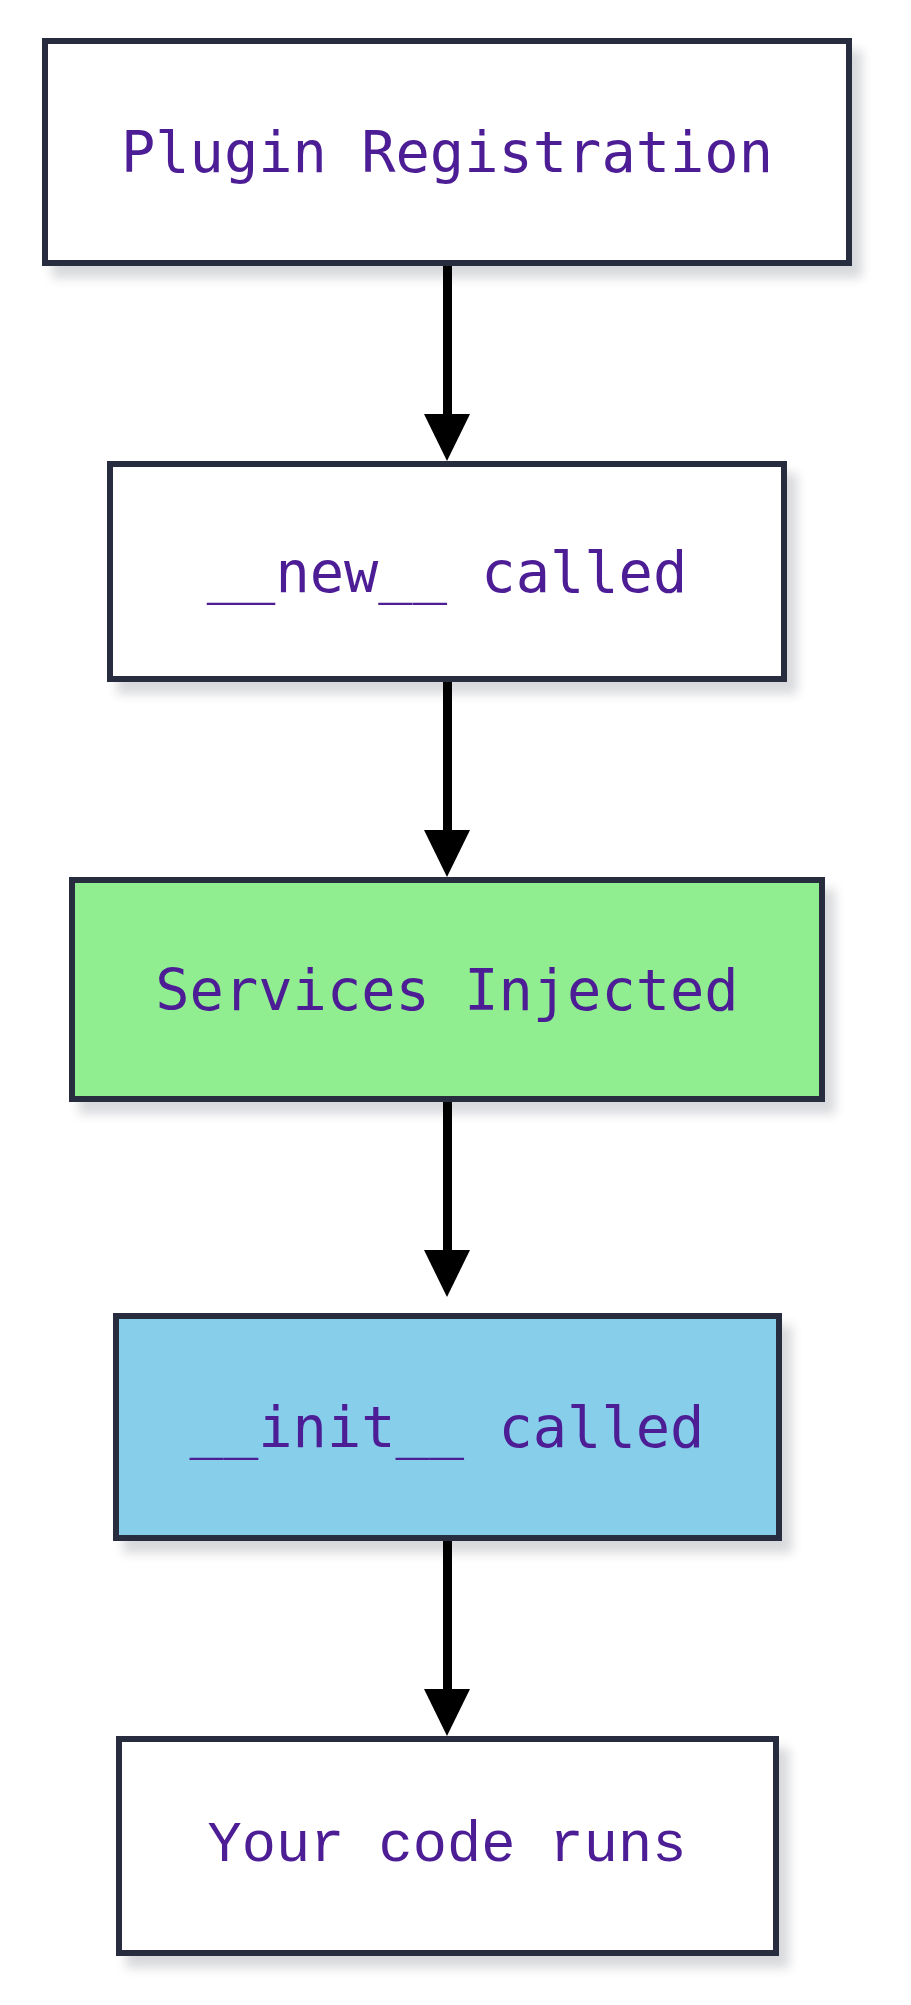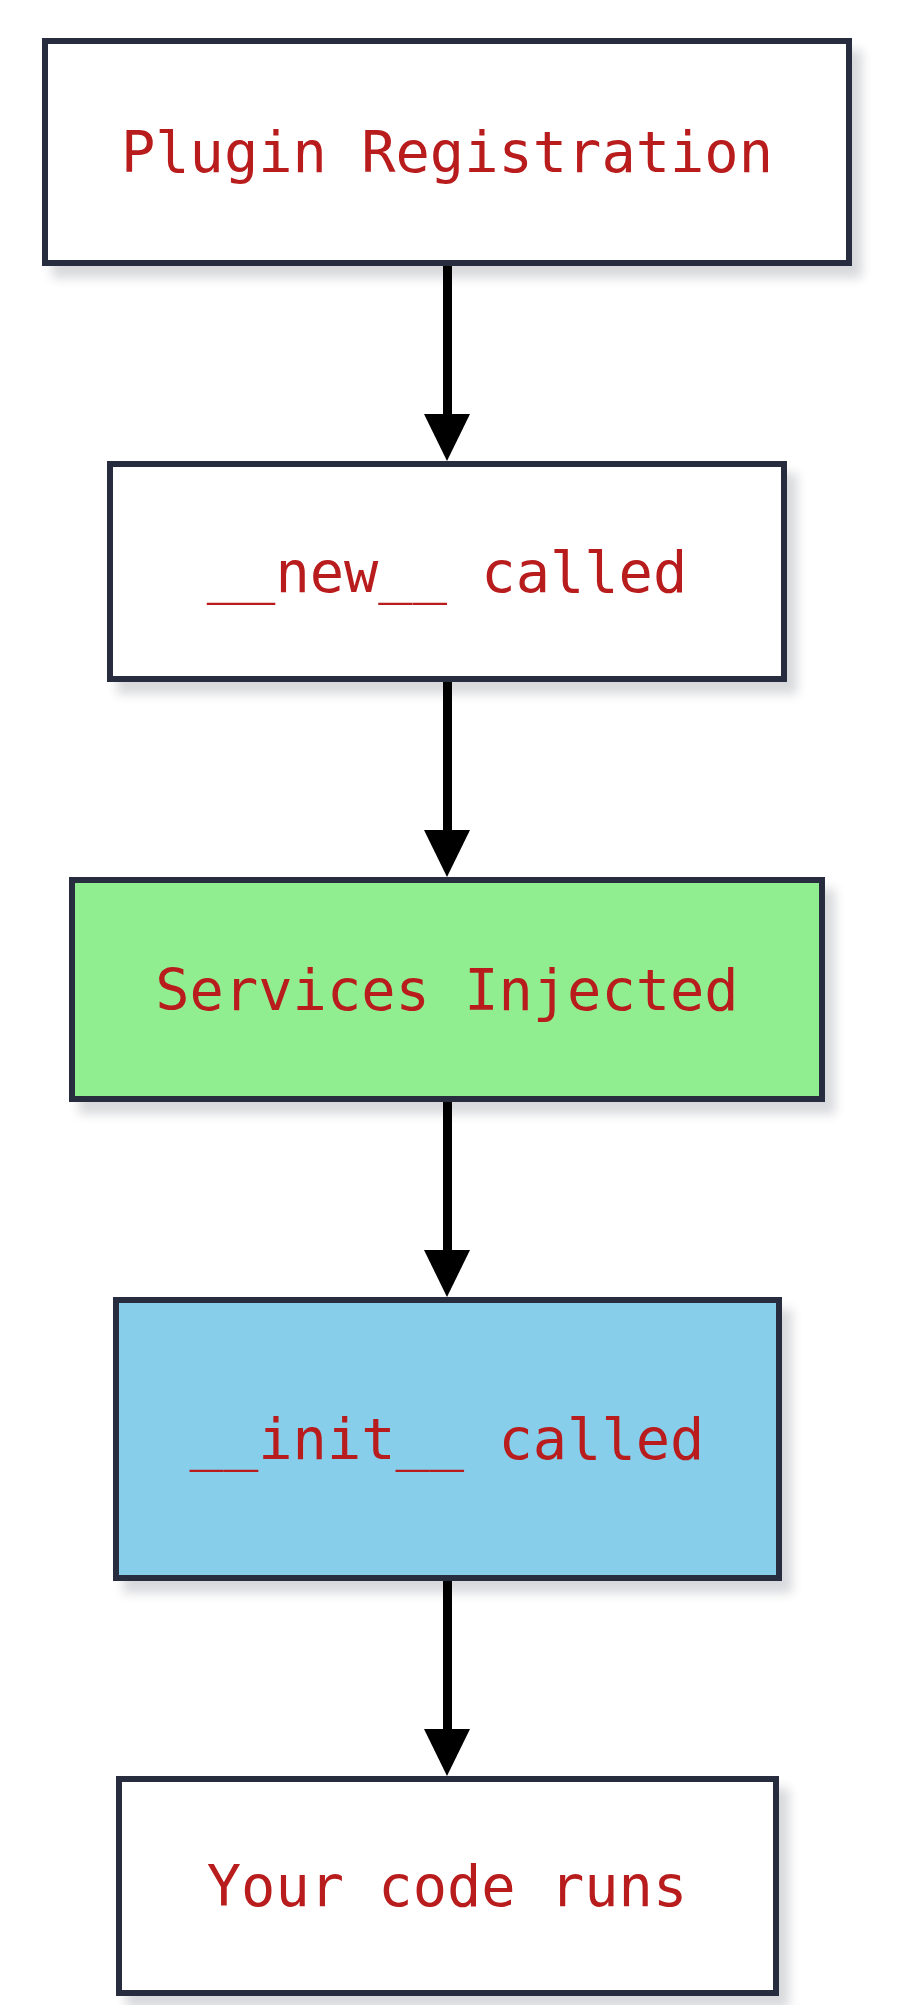--- a/index.html
+++ b/index.html
@@ -29,28 +29,28 @@
     align-items: center;
     justify-content: center;
     border: 6px solid #272c3f;
     background: #ffffff;
     box-shadow: 10px 12px 10px rgba(39, 44, 63, 0.18);
   }
 
   .node .label {
     font-size: 57px;
     font-weight: 500;
-    color: #b91c1c;
+    color: #4c1d95;
     white-space: pre;
   }
 
   .n0 { width: 810px; height: 228px; }
   .n1 { width: 680px; height: 221px; }
   .n2 { width: 756px; height: 225px; }
-  .n3 { width: 669px; height: 284px; }
+  .n3 { width: 669px; height: 228px; margin-top: 16px; }
   .n4 { width: 663px; height: 220px; }
 
   .arrow {
     height: 195px;
     display: flex;
     flex-direction: column;
     align-items: center;
   }
   .arrow .stem {
     width: 9px;
@@ -100,18 +100,18 @@
 
     <div class="node n3" style="background: rgb(135, 206, 235);">
       <span class="label">__init__ called</span>
     </div>
 
     <div class="arrow">
       <div class="stem"></div>
       <div class="head"></div>
     </div>
 
-    <div class="node n4" style="background: rgb(255, 255, 255);">
+    <div class="node n4" style="background: rgb(255, 255, 255); font-family: Liberation Mono, monospace;">
       <span class="label">Your code runs</span>
     </div>
 
   </div>
 </div>
 
 </body></html>

